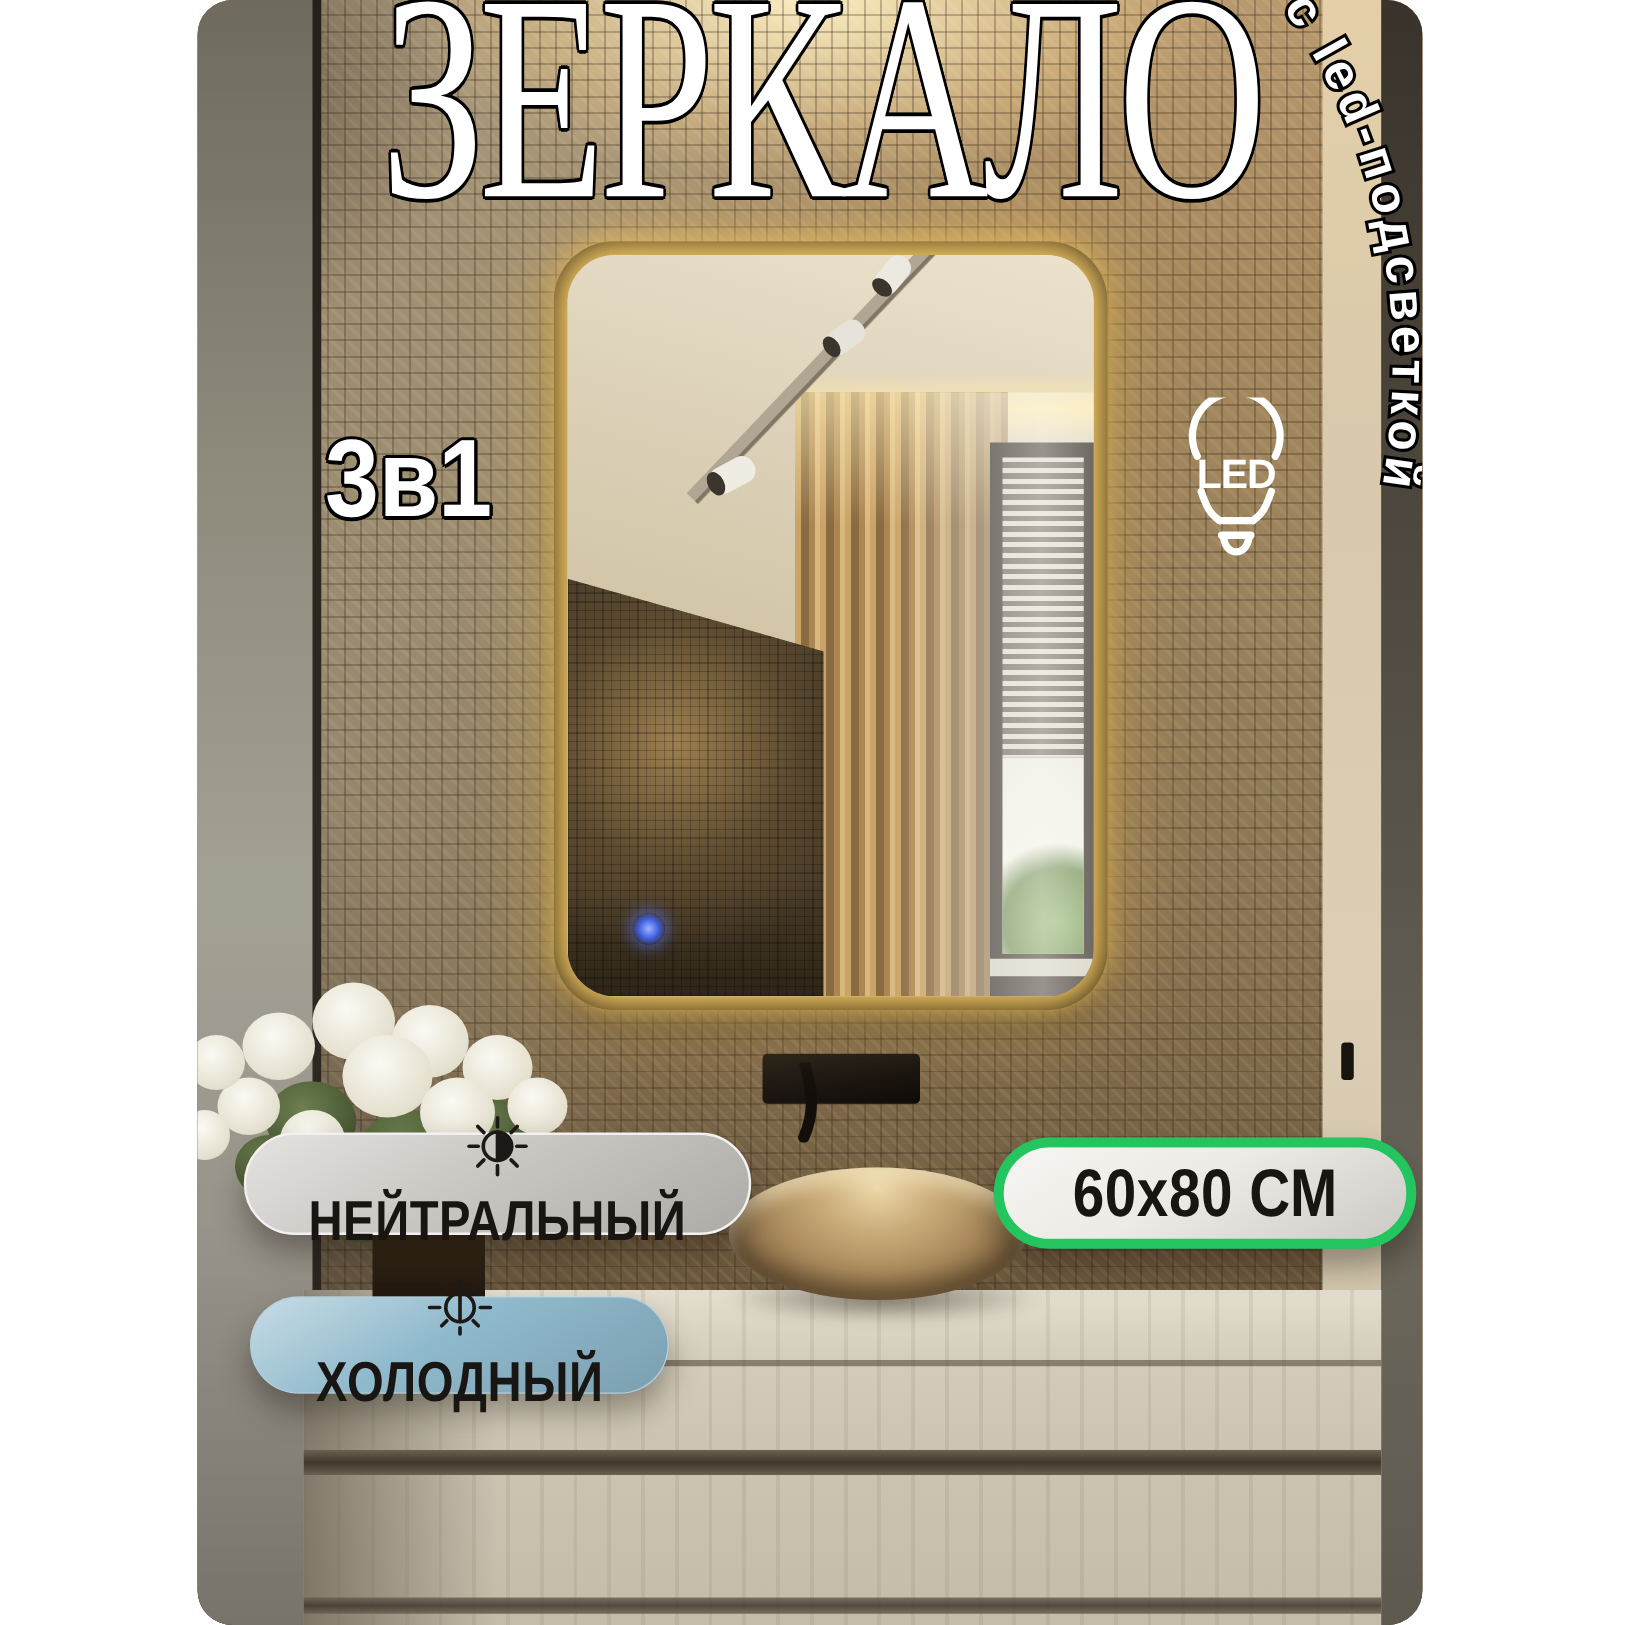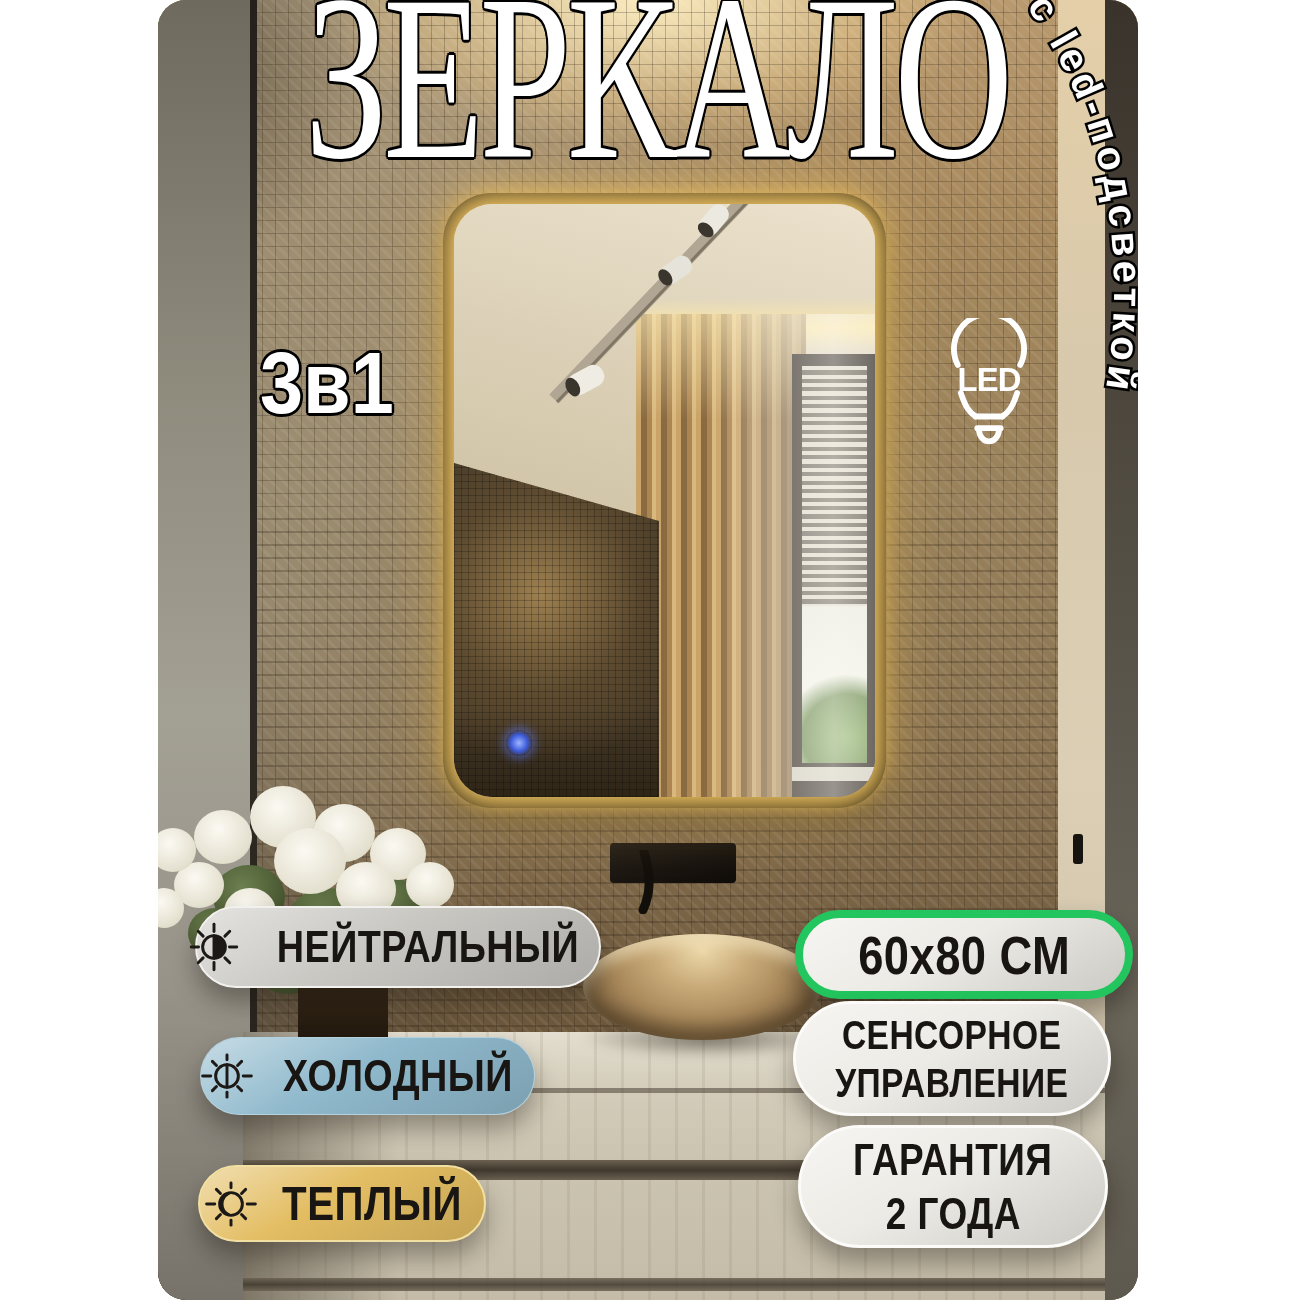--- a/index.html
+++ b/index.html
@@ -111,21 +111,21 @@
     fill:#fff;stroke:#000;stroke-width:5px;paint-order:stroke;letter-spacing:4.5px;}
   .badge-3in1{position:absolute;left:102px;top:332px;z-index:6;color:#fff;
     font-size:88px;font-weight:800;letter-spacing:0;transform:scaleX(.88);transform-origin:left center;
     text-shadow:3px 0 0 #000,-3px 0 0 #000,0 3px 0 #000,0 -3px 0 #000,
       2.2px 2.2px 0 #000,-2.2px 2.2px 0 #000,2.2px -2.2px 0 #000,-2.2px -2.2px 0 #000;}
   .led-icon{position:absolute;left:792px;top:318px;z-index:6;}
 
   
   .pill{position:absolute;display:flex;align-items:center;justify-content:center;gap:8px;
     border-radius:70px;color:#181512;font-weight:bold;z-index:7;
-    box-shadow:0 14px 24px rgba(20,15,8,.35);}
+    box-shadow:0 14px 24px rgba(20,15,8,.35);flex-direction:column;}
   .pill::before{content:'';position:absolute;inset:0;border-radius:inherit;
     background:linear-gradient(150deg, rgba(255,255,255,.5), rgba(255,255,255,0) 45%, rgba(0,0,0,.14));}
   .pill > *{position:relative;}
   .pill .lbl{transform:scaleX(.84);white-space:nowrap;letter-spacing:.5px;}
   .pill-col{flex-direction:column;gap:0;}
   .pill-neutral{left:37px;top:906px;width:402px;height:78px;font-size:45px;border:2px solid #f2f1ef;}
   .pill-cold{left:42px;top:1037px;width:333px;height:76px;font-size:45px;border:1px solid rgba(255,255,255,.35);}
   .pill-warm{left:40px;top:1165px;width:284px;height:73px;font-size:48px;border:2px solid #f2dfa2;}
   .pill-size{left:637px;top:910px;width:322px;height:73px;font-size:54px;border:8px solid #22c55e;}
   .pill-sensor{left:635px;top:1001px;width:312px;height:109px;font-size:40px;line-height:1.2;border:3px solid #fcfbf9;}
@@ -267,46 +267,21 @@
             <line x1="52" y1="32" x2="62" y2="32"></line>
           <line x1="45" y1="19" x2="50" y2="14"></line>
             <line x1="14" y1="14" x2="19" y2="19"></line>
           <line x1="45" y1="45" x2="50" y2="50"></line>
             <line x1="14" y1="50" x2="19" y2="45"></line>
         </g>
       </svg>
       <span class="lbl">ХОЛОДНЫЙ</span>
     </div>
 
-    <div class="pill pill-warm" style="background-color: rgb(227, 189, 98);">
-      <svg class="sun" width="52" height="52" viewBox="0 0 64 64">
-        <g stroke="#1c1916" stroke-width="3.6" stroke-linecap="round" fill="none">
-          <circle cx="32" cy="32" r="14"></circle>
-          <path d="M29,19 A14.5,14.5 0 0 0 29,45"></path>
-          <line x1="32" y1="6" x2="32" y2="12"></line>
-            <line x1="32" y1="52" x2="32" y2="58"></line>
-          <line x1="2" y1="32" x2="12" y2="32"></line>
-            <line x1="52" y1="32" x2="62" y2="32"></line>
-          <line x1="45" y1="19" x2="50" y2="14"></line>
-            <line x1="14" y1="14" x2="19" y2="19"></line>
-          <line x1="45" y1="45" x2="50" y2="50"></line>
-            <line x1="14" y1="50" x2="19" y2="45"></line>
-        </g>
-      </svg>
-      <span class="lbl">ТЕПЛЫЙ</span>
-    </div>
 
     <div class="pill pill-size" style="background-color: rgb(237, 235, 229);">
       <span class="lbl">60х80 СМ</span>
     </div>
 
-    <div class="pill pill-col pill-sensor" style="background-color: rgb(237, 235, 229);">
-      <span class="lbl">СЕНСОРНОЕ</span>
-      <span class="lbl">УПРАВЛЕНИЕ</span>
-    </div>
-
-    <div class="pill pill-col pill-warranty" style="background-color: rgb(237, 235, 229);">
-      <span class="lbl">ГАРАНТИЯ</span>
-      <span class="lbl">2 ГОДА</span>
-    </div>
+
 
   </div>
 </div>
 
 </body></html>

